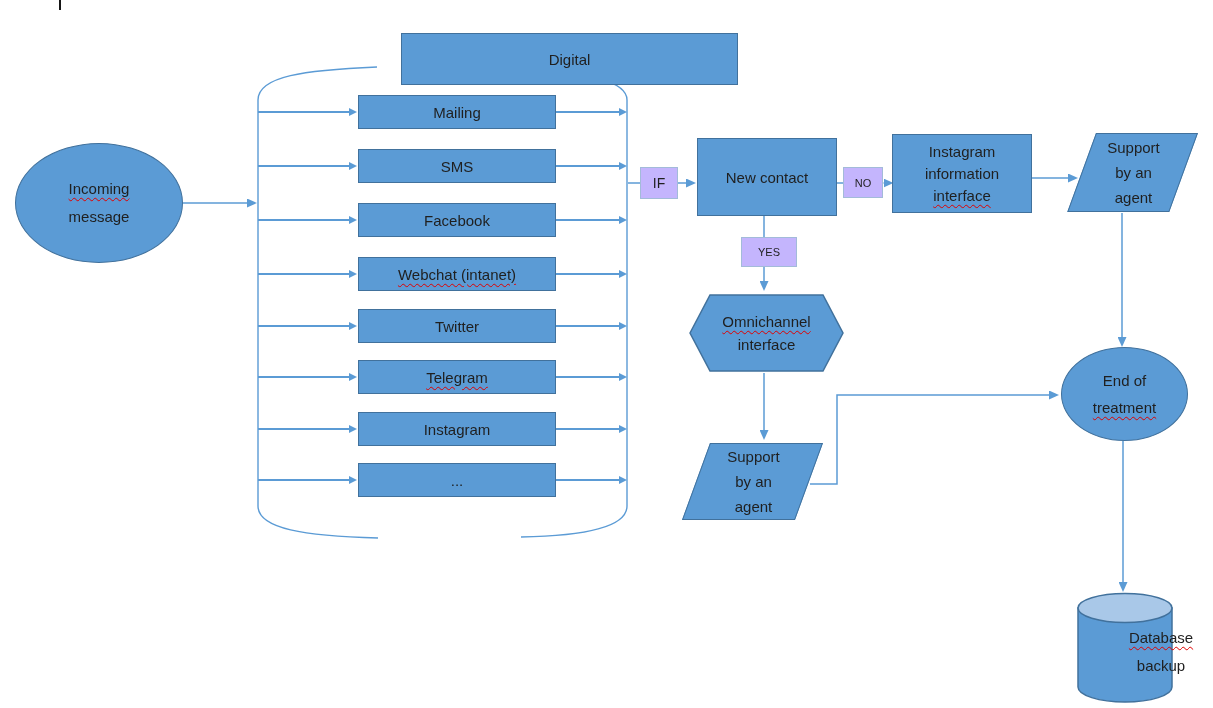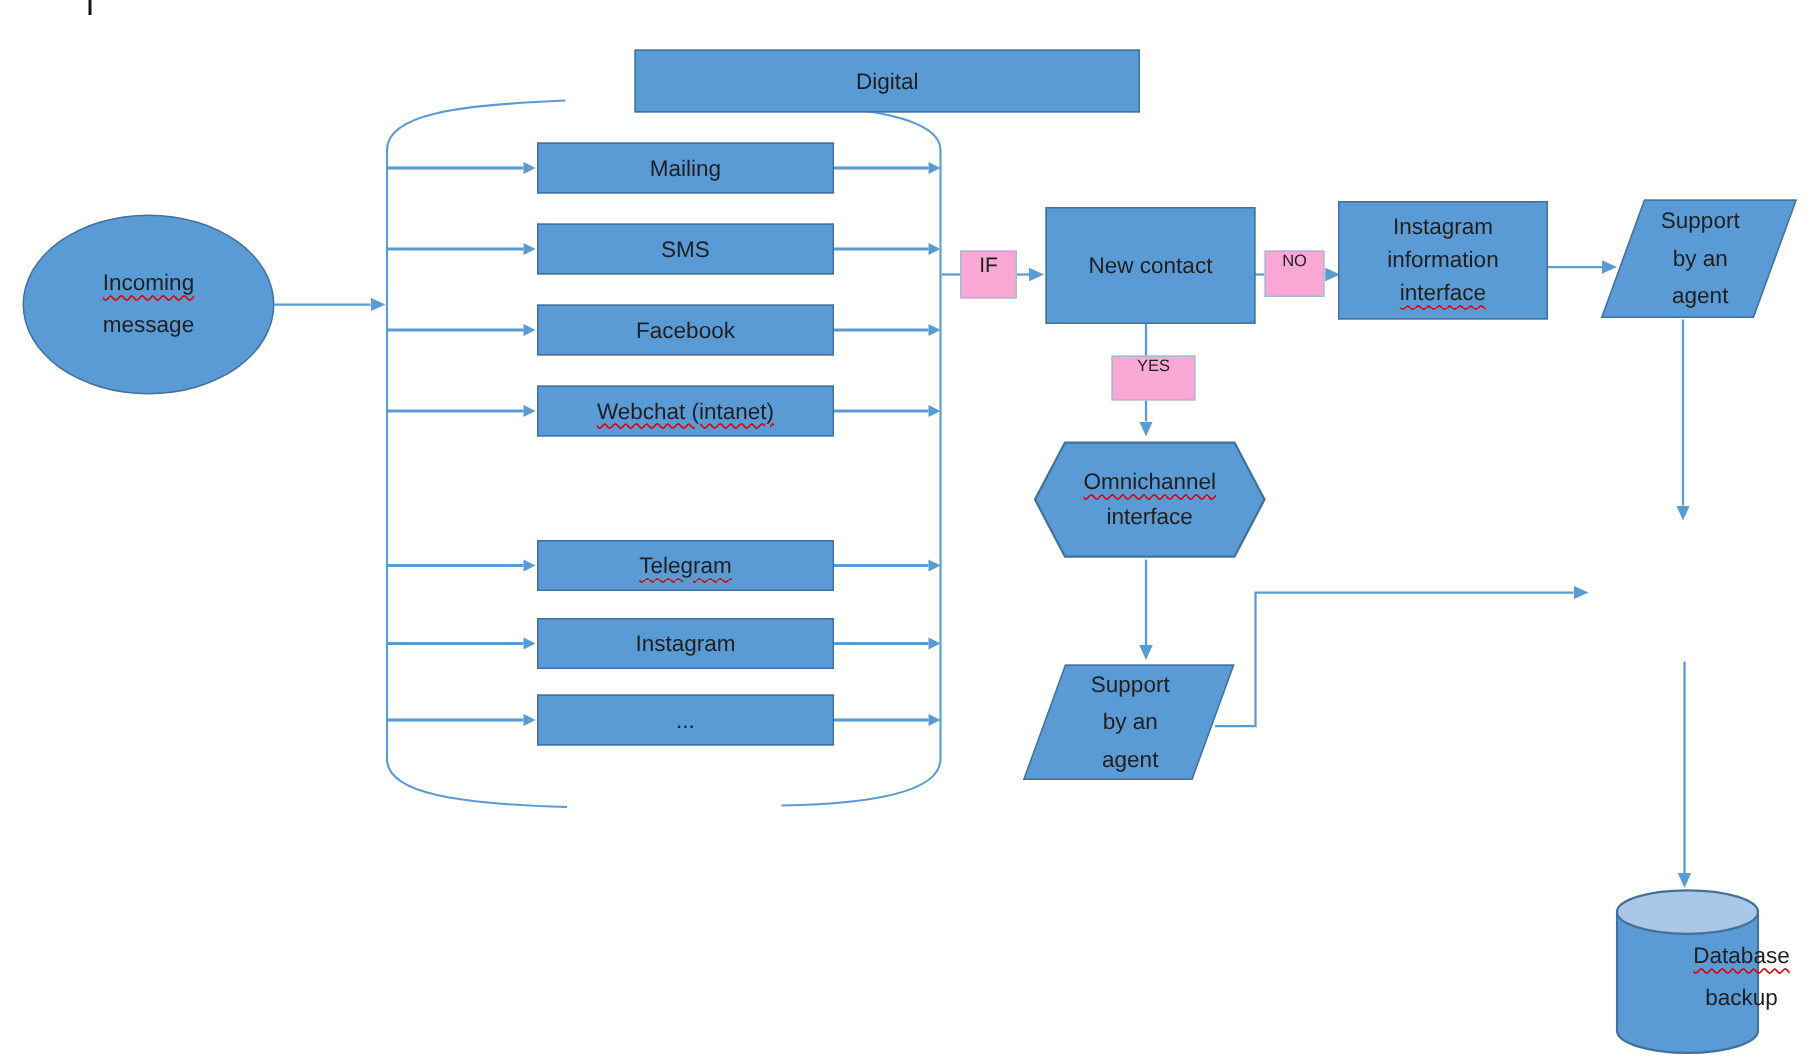--- a/index.html
+++ b/index.html
@@ -4,40 +4,40 @@
 <style>
   html,body{margin:0;padding:0;background:#fff;}
   .canvas{
     position:relative;width:1213px;height:708px;background:#fff;overflow:hidden;
     font-family:"Liberation Sans",sans-serif;color:var(--text,#1f1f1f);
   }
   .node{position:absolute;display:flex;align-items:center;justify-content:center;text-align:center;box-sizing:border-box;}
   .blue{background:var(--fill,#5b9bd5);border:1.4px solid var(--border,#41719c);}
   .label{font-size:15px;}
   .ellipse{border-radius:50%;}
-  .small-box{position:absolute;background:#f9a8d4;border:1.6px solid var(--small-box-border,#a3bbd9);
-    display:flex;align-items:flex-start;justify-content:center;box-sizing:border-box;font-size:11px;}
+  .small-box{position:absolute;background:#c4b5fd;border:1.6px solid var(--small-box-border,#a3bbd9);
+    display:flex;align-items:center;justify-content:center;box-sizing:border-box;font-size:11px;}
   .lines{text-align:center;width:100%;}
   .tline{font-size:15px;line-height:26px;}
   .squiggle{text-decoration-line:underline;text-decoration-style:wavy;
     text-decoration-color:var(--squiggle,#e00000);text-decoration-thickness:1px;text-underline-offset:3px;}
 
   
   .caret{position:absolute;left:59px;top:0;width:2px;height:10px;background:#161616;}
 
   
   .conn-layer{position:absolute;left:0;top:0;pointer-events:none;}
   .conn{fill:none;stroke:var(--connector,#5b9bd5);stroke-width:1.5px;}
   .bracket{fill:none;stroke:var(--connector,#5b9bd5);stroke-width:1.4px;}
   .arrhead{fill:var(--connector,#5b9bd5);}
 
   
   .start{left:15px;top:143px;width:168px;height:120px;}
   .start .tline{line-height:28px;}
-  .header-box{left:423px;top:33px;width:337px;height:42px;}
+  .header-box{left:401px;top:33px;width:337px;height:52px;}
   .if-box{left:640px;top:167px;width:38px;height:32px;font-size:14px;}
   .nc-box{left:697px;top:138px;width:140px;height:78px;}
   .no-box{left:843px;top:167px;width:40px;height:31px;}
   .yes-box{left:741px;top:237px;width:56px;height:30px;}
   .ci-box{left:892px;top:134px;width:140px;height:79px;}
   .ci-box .tline{line-height:22px;}
   .end-ellipse{left:1061px;top:347px;width:127px;height:94px;}
   .end-ellipse .tline{line-height:27px;}
 
   
@@ -137,20 +137,27 @@
       </div>
       <div class="h-arrow out"></div>
     </div>
     <div class="channel-row" style="top: 257px;">
       <div class="h-arrow in"></div>
       <div class="channel-box blue">
         <span class="label squiggle">Webchat (intanet)</span>
       </div>
       <div class="h-arrow out"></div>
     </div>
+    <div class="channel-row" style="top: 309px;">
+      <div class="h-arrow in"></div>
+      <div class="channel-box blue">
+        <span class="label">Twitter</span>
+      </div>
+      <div class="h-arrow out"></div>
+    </div>
     <div class="channel-row" style="top: 360px;">
       <div class="h-arrow in"></div>
       <div class="channel-box blue">
         <span class="label squiggle">Telegram</span>
       </div>
       <div class="h-arrow out"></div>
     </div>
     <div class="channel-row" style="top: 412px;">
       <div class="h-arrow in"></div>
       <div class="channel-box blue">
@@ -209,20 +216,26 @@
 
   <div class="para para-bottom">
     <div class="skew"></div>
     <div class="lines">
         <div class="tline">Support</div>
         <div class="tline">by an</div>
         <div class="tline">agent</div>
       </div>
   </div>
 
+  <div class="node ellipse blue end-ellipse">
+    <div class="lines">
+        <div class="tline">End of</div>
+        <div class="tline squiggle">treatment</div>
+      </div>
+  </div>
 
   <div class="node cyl">
     <svg width="96" height="112" viewBox="0 0 96 112">
       <path class="shape" d="M1,16 L1,95 A47,15 0 0 0 95,95 L95,16 Z"></path>
       <ellipse class="cyl-top" cx="48" cy="16" rx="47" ry="14.5"></ellipse>
     </svg>
     <div class="lines">
         <div class="tline squiggle">Database</div>
         <div class="tline">backup</div>
       </div>

